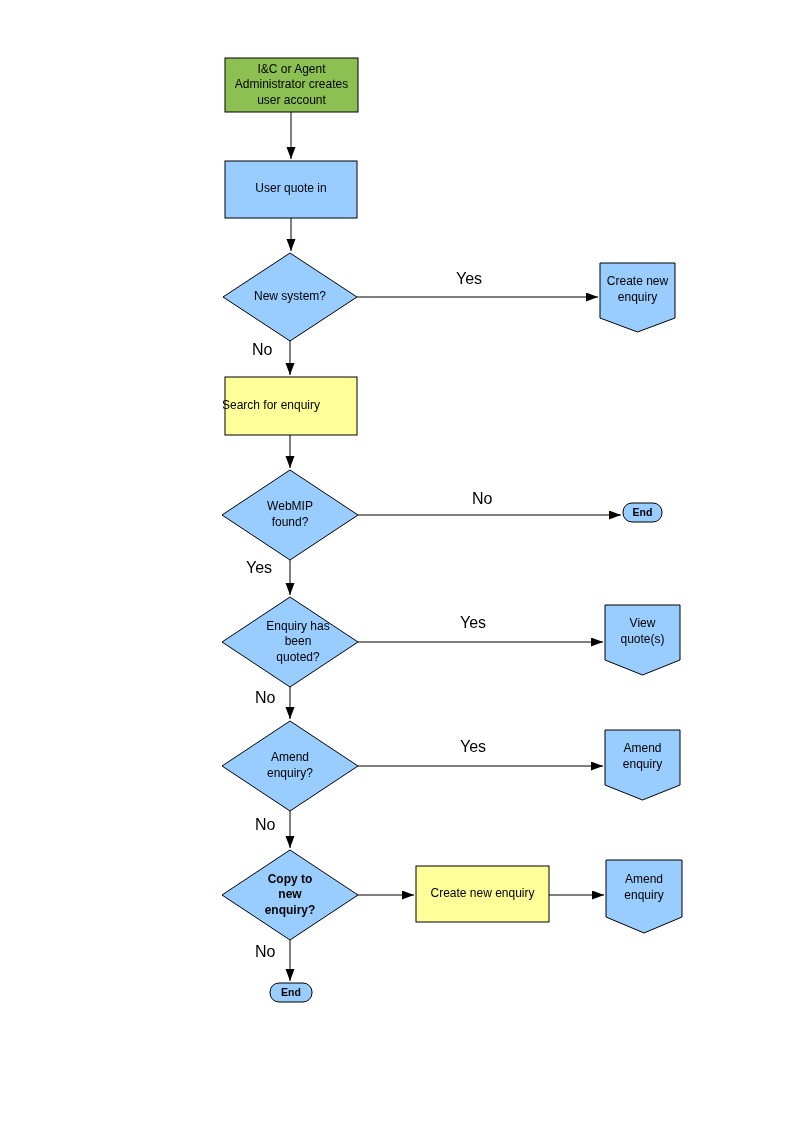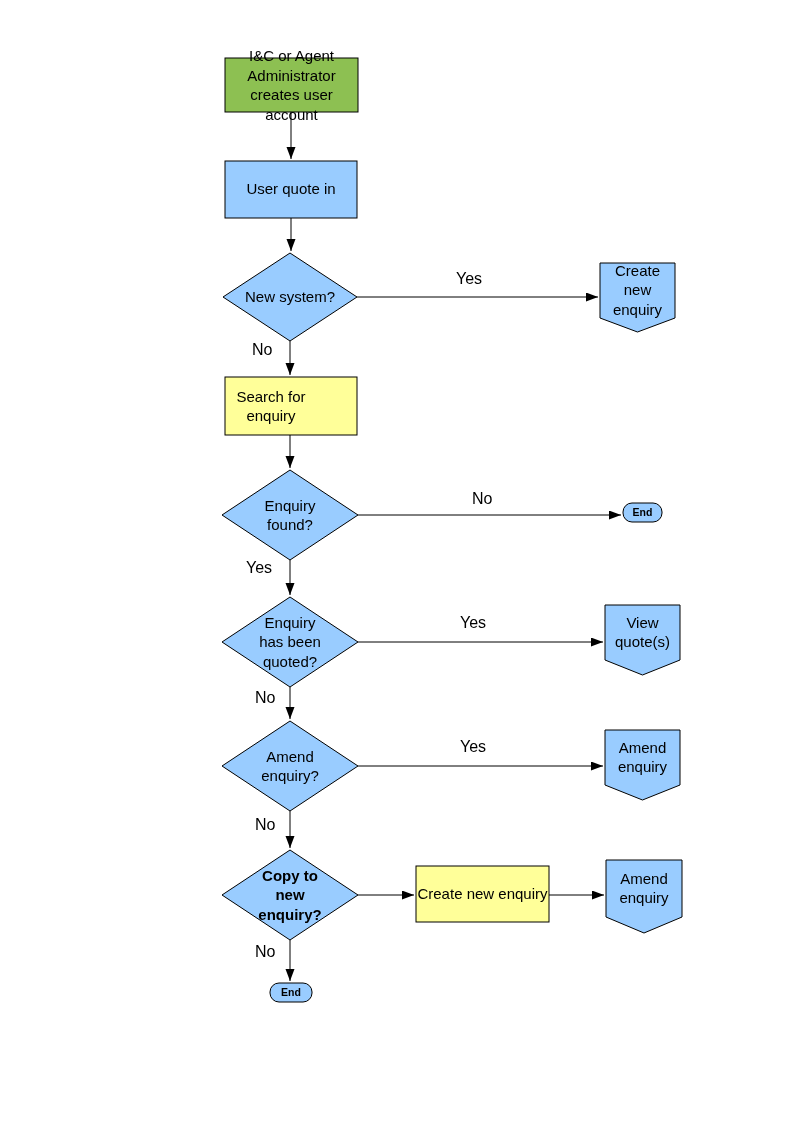--- a/index.html
+++ b/index.html
@@ -11,21 +11,21 @@
     font-family: "Liberation Sans", sans-serif;
     overflow: hidden;
   }
   .canvas { position:absolute; left:0; top:0; }
   .node-label {
     position:absolute;
     display:flex;
     align-items:center;
     justify-content:center;
     text-align:center;
-    font-size:15px;
+    font-size:12px;
     line-height:1.3;
     color:#000;
     pointer-events:none;
   }
   .end-label { font-size:10.5px;font-weight:bold; }
   .edge-label {
     position:absolute;
     font-size:16px;
     line-height:1;
     color:#000;
@@ -88,23 +88,23 @@
     <rect x="416" y="866" width="133" height="56" stroke="#000" fill="#FFFF99"></rect>
     <polygon points="606,860 682,860 682,917 644,933 606,917" stroke="#000" fill="#99CCFF"></polygon>
     <rect x="270" y="983" width="42" height="19" rx="9" ry="9" stroke="#000" fill="#99CCFF"></rect>
   </svg>
 
   <div class="node-label" style="left:226px; top:59px; width:131px; height:52px;">I&amp;C or Agent Administrator creates user account</div>
   <div class="node-label" style="left:225px; top:161px; width:132px; height:56px;">User quote in</div>
   <div class="node-label" style="left:240px; top:277px; width:100px; height:40px;">New system?</div>
   <div class="node-label" style="left:601px; top:266px; width:73px; height:48px;">Create new enquiry</div>
   <div class="node-label" style="left:213px; top:378px; width:116px; height:56px;">Search for enquiry</div>
-  <div class="node-label" style="left:265px; top:495px; width:50px; height:40px;">Enquiry found?</div>
+  <div class="node-label" style="left:265px; top:495px; width:50px; height:40px;">WebMIP found?</div>
   <div class="node-label end-label" style="left:623px; top:503px; width:39px; height:19px;">End</div>
-  <div class="node-label" style="left:258px; top:622px; width:64px; height:40px;text-align:center;">Enquiry has been quoted?</div>
+  <div class="node-label" style="left:266px; top:622px; width:64px; height:40px;text-align:center;">Enquiry has been quoted?</div>
   <div class="node-label" style="left:606px; top:608px; width:73px; height:48px;">View quote(s)</div>
   <div class="node-label" style="left:260px; top:746px; width:60px; height:40px;">Amend enquiry?</div>
   <div class="node-label" style="left:606px; top:733px; width:73px; height:48px;">Amend enquiry</div>
   <div class="node-label" style="left:255px; top:875px; width:70px; height:40px;font-weight:bold;">Copy to new enquiry?</div>
   <div class="node-label" style="left:416px; top:867px; width:133px; height:54px;">Create new enquiry</div>
   <div class="node-label" style="left:607px; top:863px; width:74px; height:50px;">Amend enquiry</div>
   <div class="node-label end-label" style="left:270px; top:983px; width:42px; height:19px;">End</div>
 
   <div class="edge-label" style="left:456px; top:271px;">Yes</div>
   <div class="edge-label" style="left:252px; top:342px;">No</div>

